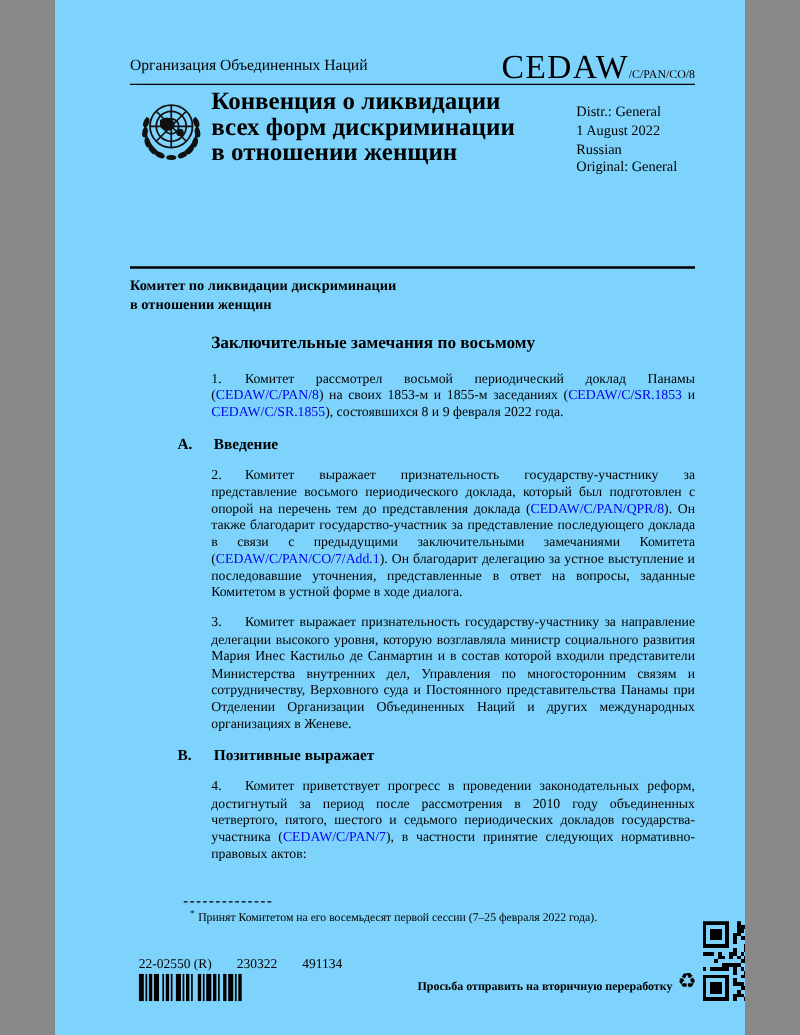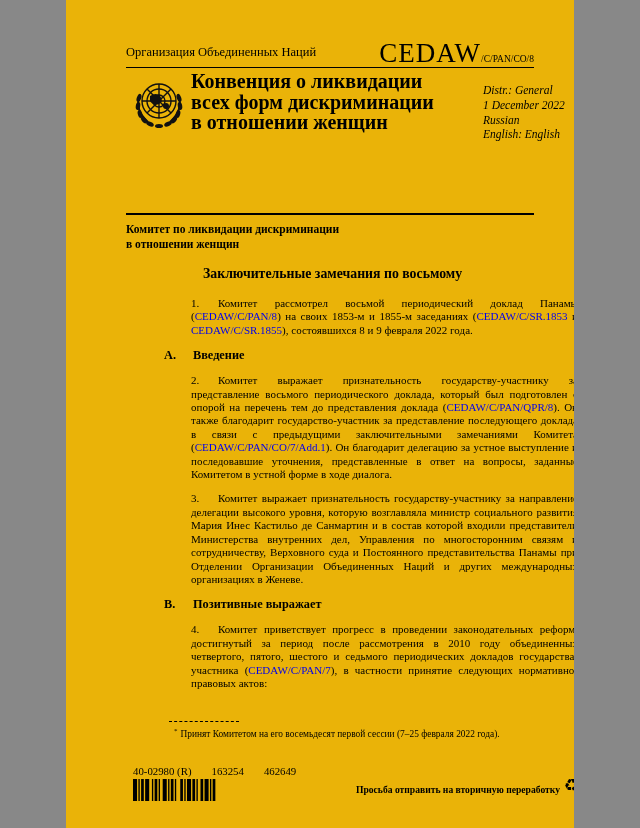--- a/index.html
+++ b/index.html
@@ -1,39 +1,40 @@
 <!DOCTYPE html>
 <html lang="ru"><head>
 <meta charset="utf-8">
 <style>
   html,body{margin:0;padding:0;background:#888;}
   .page{
-    position:relative;width:508px;height:828px;background:#eab308;
+    position:relative;width:508px;height:828px;background:#7dd3fc;
     font-family:"Liberation Serif", serif;color:#000;overflow:hidden;
     margin:0 auto;
+    padding-left:44px;
   }
   
   .org-name{position:absolute;left:60px;top:45px;font-size:12.5px;}
   .doc-symbol{position:absolute;right:40px;top:38px;text-align:left;white-space:nowrap;}
   .doc-symbol .big{font-size:27px;letter-spacing:1px;}
   .doc-symbol .suffix{font-size:9.5px;}
   .header-rule{position:absolute;left:60px;right:40px;top:67px;border-top:1.2px solid #000;}
   
   .un-emblem{position:absolute;left:64px;top:76px;width:58px;height:64px;}
   .convention{position:absolute;left:125px;top:71px;font-weight:bold;font-size:20px;line-height:20.5px;}
   .convention span{display:block;}
-  .distr{position:absolute;left:417px;top:83px;font-size:11.5px;line-height:14.8px;font-style:italic;}
+  .distr{position:absolute;left:417px;top:83px;font-size:11.5px;line-height:14.8px;}
   .distr span{display:block;}
   
   .thick-rule{position:absolute;left:60px;right:40px;top:213px;border-top:2.6px solid #000;}
   .committee{position:absolute;left:60px;top:222px;font-weight:bold;font-size:11.5px;line-height:14.5px;}
   .committee span{display:block;}
   
   .body-content{position:absolute;left:125px;top:265px;width:387px;}
-  .doc-title{font-size:13.8px;font-weight:bold;line-height:17px;margin:0 0 15px 12px;}
+  .doc-title{font-size:13.8px;font-weight:bold;line-height:17px;margin:0 0 15px 0;}
   .doc-title span{display:block;}
   .doc-title sup{font-size:8px;}
   .para{font-size:11px;line-height:13.4px;text-align:justify;margin:0 0 11px 0;hyphens:auto;}
   .para-num{display:inline-block;width:27px;}
   .doc-link{color:#0000EE;}
   .section-heading{font-size:12.3px;font-weight:bold;margin:6px 0 11px -27px;}
   .section-heading .letter{display:inline-block;width:29px;}
   
   .footnote-sep{position:absolute;left:103px;top:721px;width:70px;border-top:1.4px dashed #000;}
   .footnote{position:absolute;left:108px;top:727px;width:420px;font-size:9.4px;}
@@ -90,23 +91,23 @@
       </g>
     </svg>
   </div>
   <div class="convention">
     <span>Конвенция о ликвидации</span>
     <span>всех форм дискриминации</span>
     <span>в отношении женщин</span>
   </div>
   <div class="distr">
     <span>Distr.: General</span>
-    <span>1 December 2022</span>
+    <span>1 August 2022</span>
     <span>Russian</span>
-    <span>English: English</span>
+    <span>Original: General</span>
   </div>
 
   <div class="thick-rule"></div>
   <div class="committee">
     <span>Комитет по ликвидации дискриминации</span>
     <span>в отношении женщин</span>
   </div>
 
   <div class="body-content">
     <h1 class="doc-title">
@@ -123,21 +124,21 @@
 
     <h2 class="section-heading"><span class="letter">B.</span><span>Позитивные выражает</span></h2>
 
     <p class="para"><span class="para-num">4.</span><span>Комитет приветствует прогресс в проведении законодательных реформ, достигнутый за период после рассмотрения в 2010 году объединенных четвертого, пятого, шестого и седьмого периодических докладов государства-участника (</span><span class="doc-link" style="color: rgb(0, 0, 238);">CEDAW/C/PAN/7</span><span>), в частности принятие следующих нормативно-правовых актов:</span></p>
   </div>
 
   <div class="footnote-sep"></div>
   <div class="footnote"><sup>*</sup><span>Принят Комитетом на его восемьдесят первой сессии (7–25 февраля 2022 года).</span></div>
 
   <div class="footer-id">
-    <span class="job">40-02980 (R)</span><span class="c1">163254</span><span>462649</span>
+    <span class="job">22-02550 (R)</span><span class="c1">230322</span><span>491134</span>
   </div>
   <div class="barcode">
     <svg id="barcode-svg" viewBox="0 0 114 22" width="114" height="22">
         <rect x="0.00" y="0" width="4.05" height="22" fill="#000"></rect>
         <rect x="5.40" y="0" width="1.35" height="22" fill="#000"></rect>
         <rect x="8.10" y="0" width="2.70" height="22" fill="#000"></rect>
         <rect x="12.15" y="0" width="4.05" height="22" fill="#000"></rect>
         <rect x="18.90" y="0" width="1.35" height="22" fill="#000"></rect>
         <rect x="21.60" y="0" width="2.70" height="22" fill="#000"></rect>
         <rect x="25.65" y="0" width="1.35" height="22" fill="#000"></rect>

